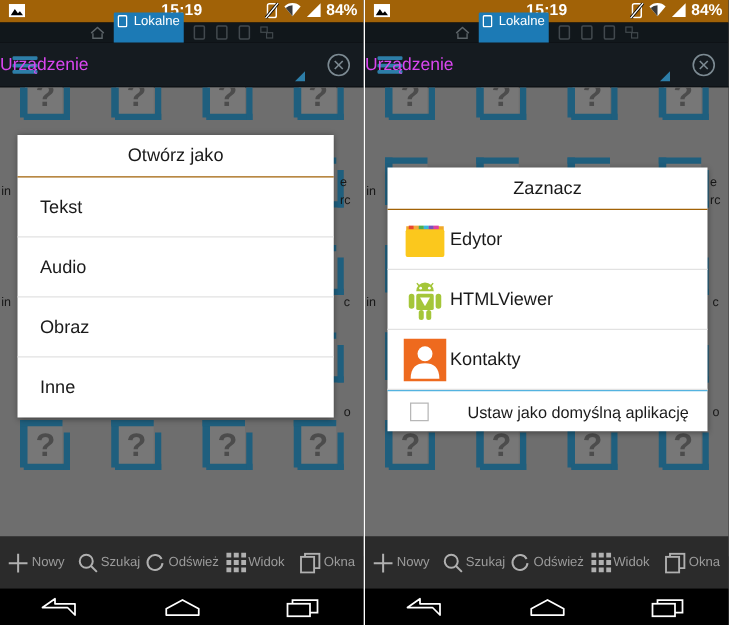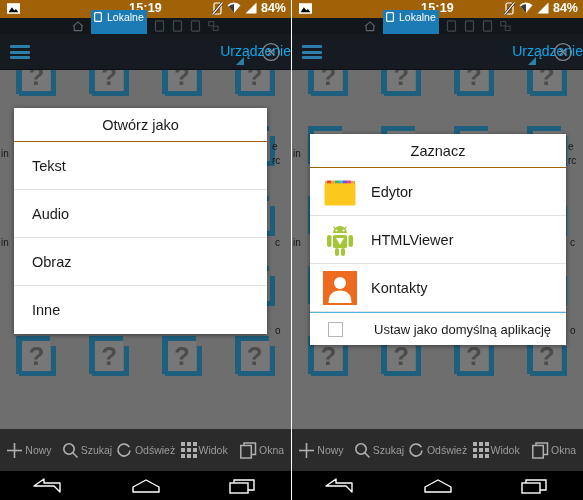--- a/index.html
+++ b/index.html
@@ -81,24 +81,24 @@
     background: #151b20;
     border-bottom: 1px solid #0c1013;
   }
   .hamburger {
     position: absolute; left: 10px; top: 11px;
     width: 20px; height: 14px;
     display: flex; flex-direction: column; justify-content: space-between;
   }
   .hamburger i { display:block; height: 3px; background: #2d7ea8; border-radius: 1px; }
   .appbar-title {
-    position: absolute; left: 16px; right: 0; top: 9px;
-    text-align: right;
+    position: absolute; left: 0; right: 0; top: 9px;
+    text-align: left;
     font-size: 14px;
-    color: #0ea5e9;
+    color: #d946ef;
   }
   .appbar-corner {
     position: absolute; right: 47px; bottom: 4px;
     width: 0; height: 0;
     border-left: 8px solid transparent;
     border-bottom: 8px solid #2d7ea8;
   }
   .appbar-close {
     position: absolute; right: 10px; top: 8px;
     width: 20px; height: 20px;
@@ -206,21 +206,21 @@
   }
   .dlg-row {
     padding: 0 0 0 18px;
     height: 48px;
     display: flex; align-items: center;
     border-bottom: 1px solid #e2e2e2;
     font-size: 14.5px;
     color: #1a1a1a;
   }
   .dlg-row:last-child { border-bottom: none; }
-  .dlg-row.app { padding-left: 12px; gap: 13px; }
+  .dlg-row.app { padding-left: 12px; gap: 2px; }
   .app-ico { width: 36px; height: 36px; flex: 0 0 36px; position: relative; }
   .dlg-row.check {
     border-top: 1px solid #54b3e0;
     border-bottom: none;
     height: 33px;
     gap: 31px;
     font-size: 13px;
   }
   .checkbox {
     width: 15px; height: 15px;

